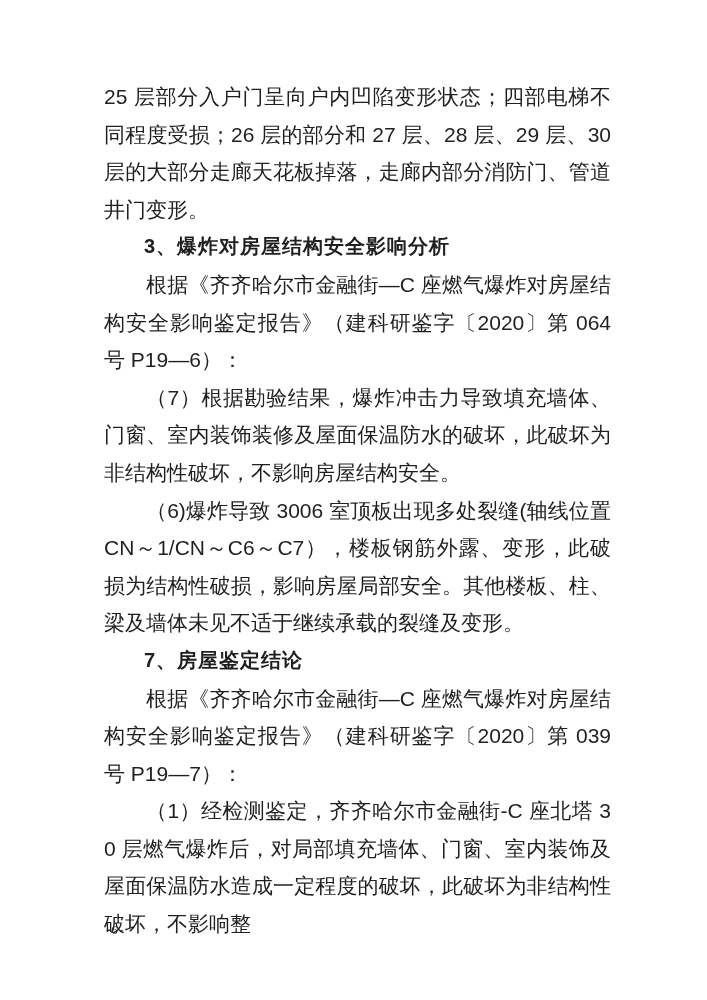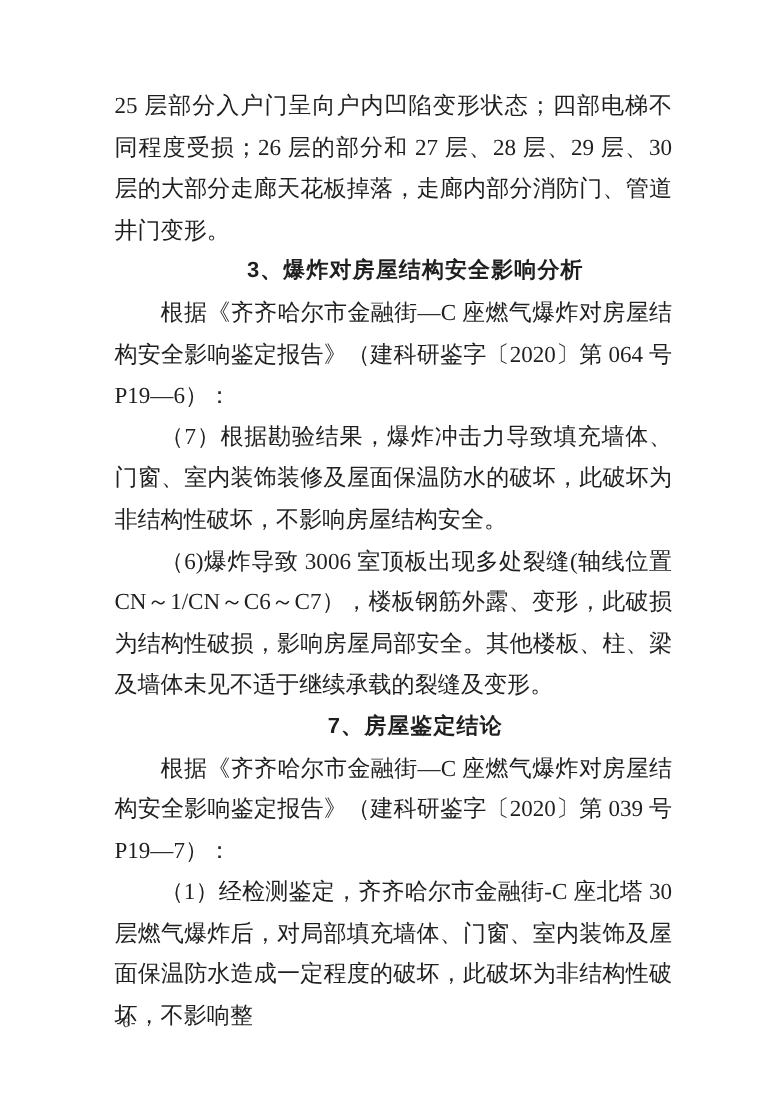--- a/index.html
+++ b/index.html
@@ -15,34 +15,34 @@
     overflow: hidden;
   }
   .content {
     position: absolute;
     left: 104px;
     top: 78px;
     width: 507px;
   }
   .para {
     margin: 0;
-    font-family: Liberation Serif, serif;
+    font-family: Liberation Sans, sans-serif;
     font-size: 21px;
     line-height: 37.6px;
     color: #1f1f1f;
     text-align: justify;
     text-indent: 2em;
     word-break: break-all;
   }
   .para.no-indent {
     text-indent: 0;
   }
   .para.heading {
     font-weight: 700;
-    text-align: center;
+    text-align: left;
     font-family: "Liberation Sans", "DejaVu Sans", "Liberation Serif", serif;
     font-size: 20px;
     letter-spacing: 1px;
   }
   .page-number {
     position: absolute;
     left: 106px;
     top: 922px;
     font-family: "Liberation Serif", "DejaVu Serif", serif;
     font-size: 13px;

